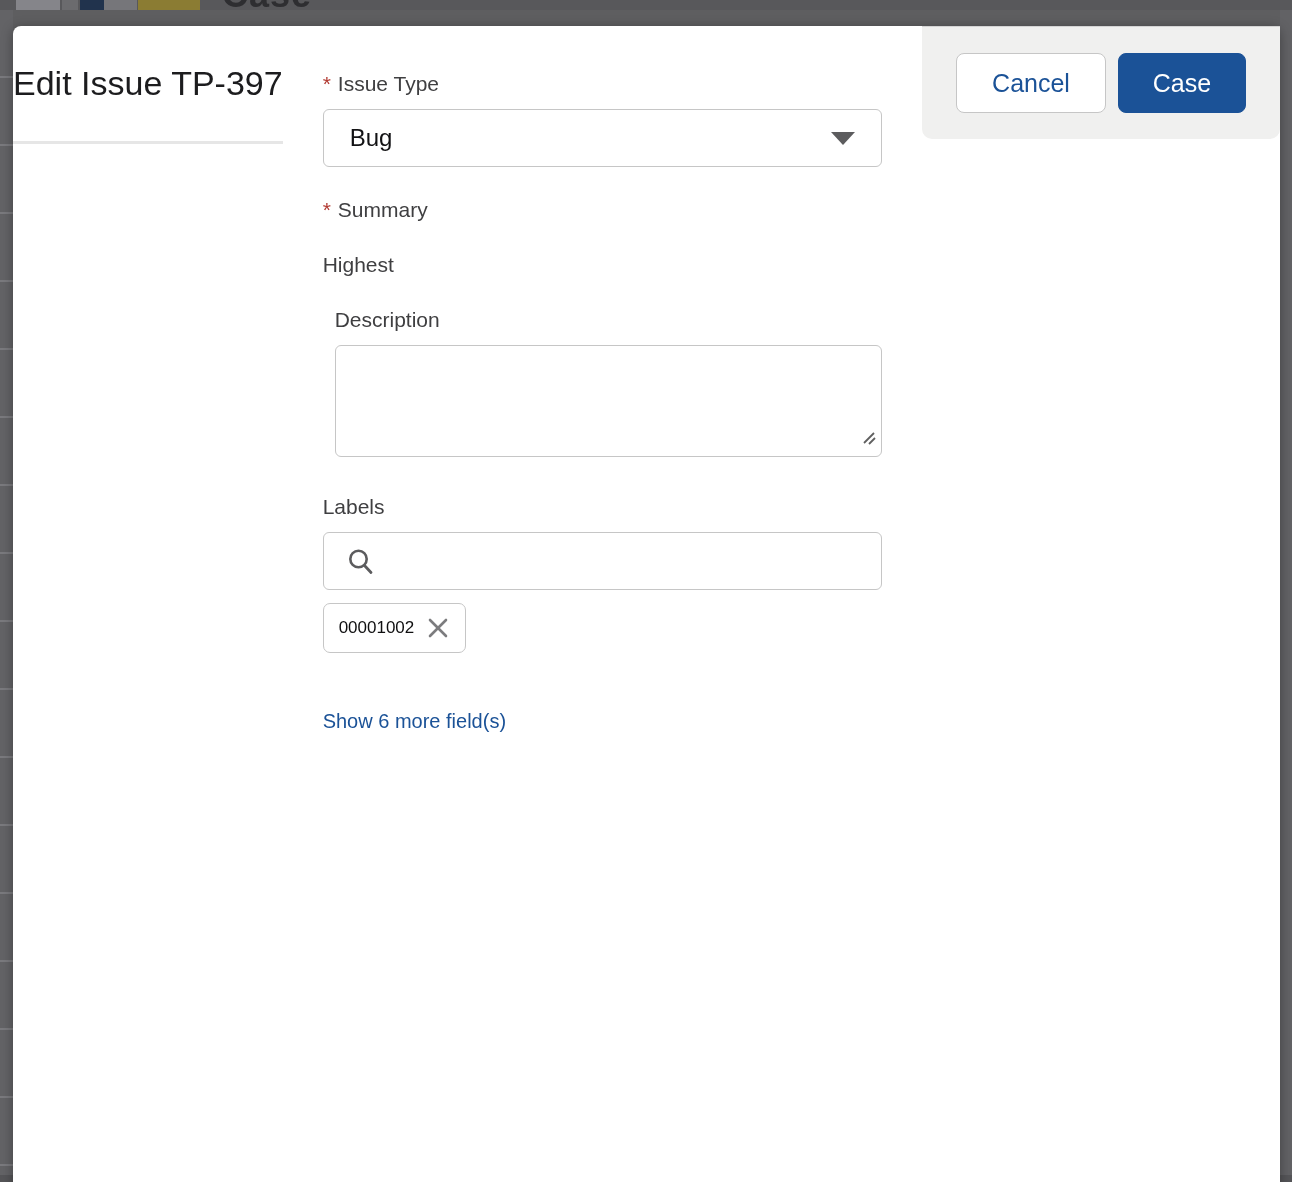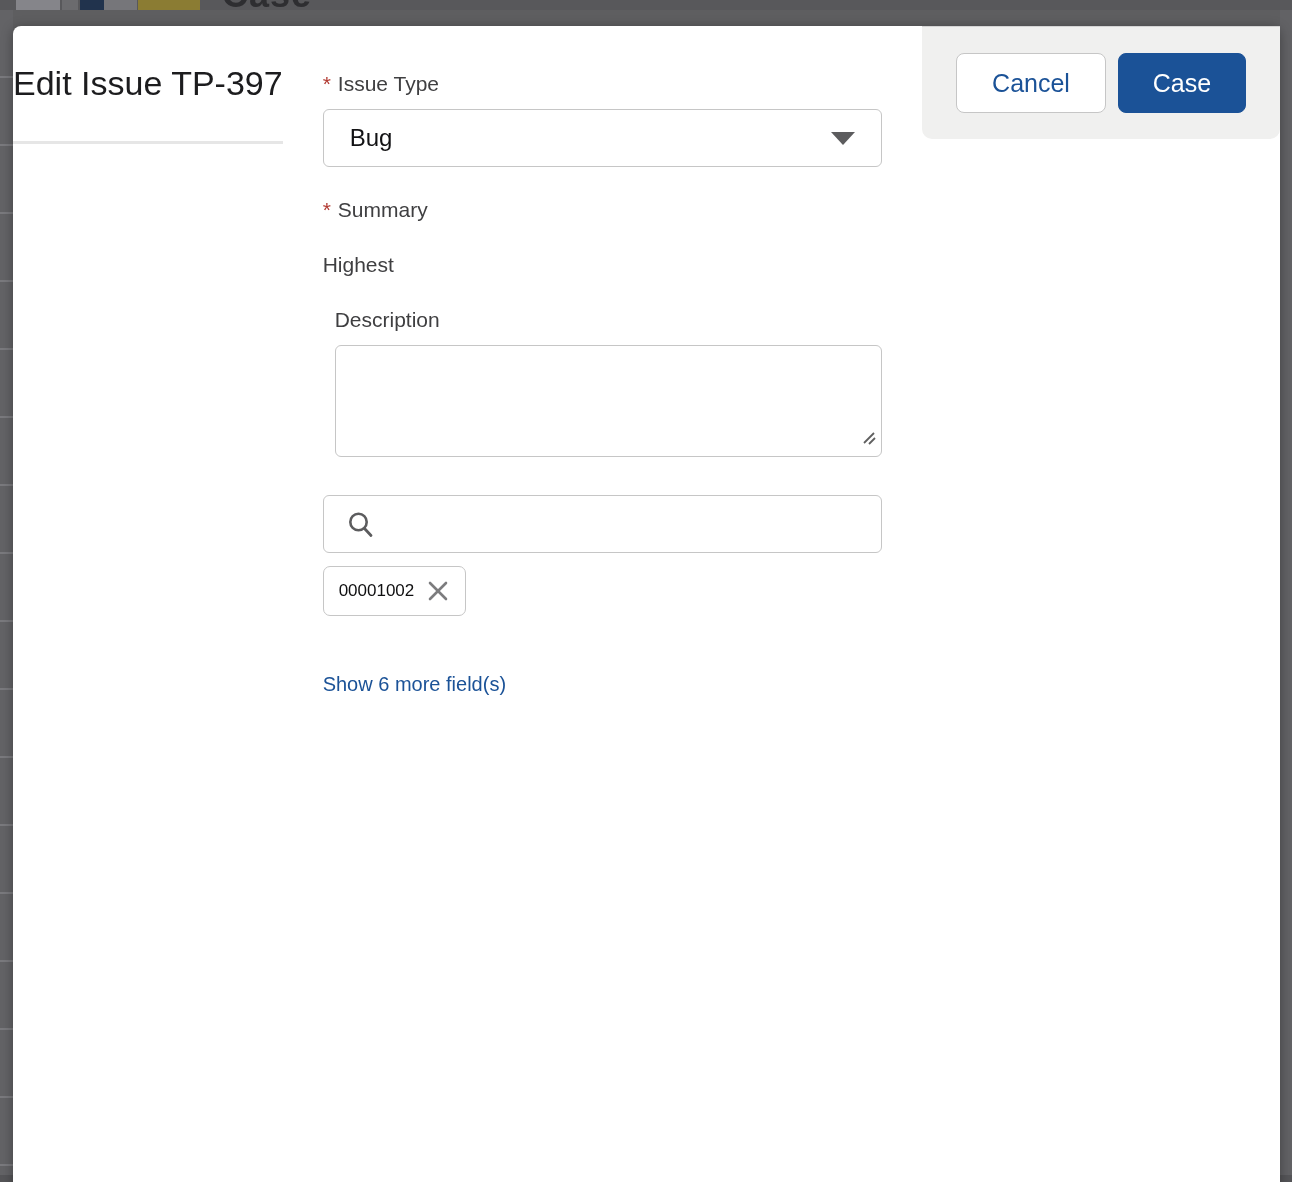--- a/index.html
+++ b/index.html
@@ -189,20 +189,23 @@
           <svg width="16" height="16" viewBox="0 0 16 16">
             <line x1="3" y1="13" x2="13" y2="3" stroke="#5f5f5f" stroke-width="1.8"></line>
             <line x1="8" y1="14" x2="14" y2="8" stroke="#5f5f5f" stroke-width="1.8"></line>
           </svg>
         </span>
       </div>
     </div>
 
     
     <div class="field" style="margin-bottom:0;">
+      <div class="field-label">
+        <span>Labels</span>
+      </div>
       <div class="search-box">
         <span class="search-icon">
           <svg width="30" height="30" viewBox="0 0 30 30">
             <circle cx="12.5" cy="12" r="8.2" fill="none" stroke="#5c5c5e" stroke-width="2.6"></circle>
             <line x1="18.5" y1="18.5" x2="25" y2="25.5" stroke="#5c5c5e" stroke-width="2.8" stroke-linecap="round"></line>
           </svg>
         </span>
         <input class="search-input" type="text" value="" style="">
       </div>
       <div class="pill">

